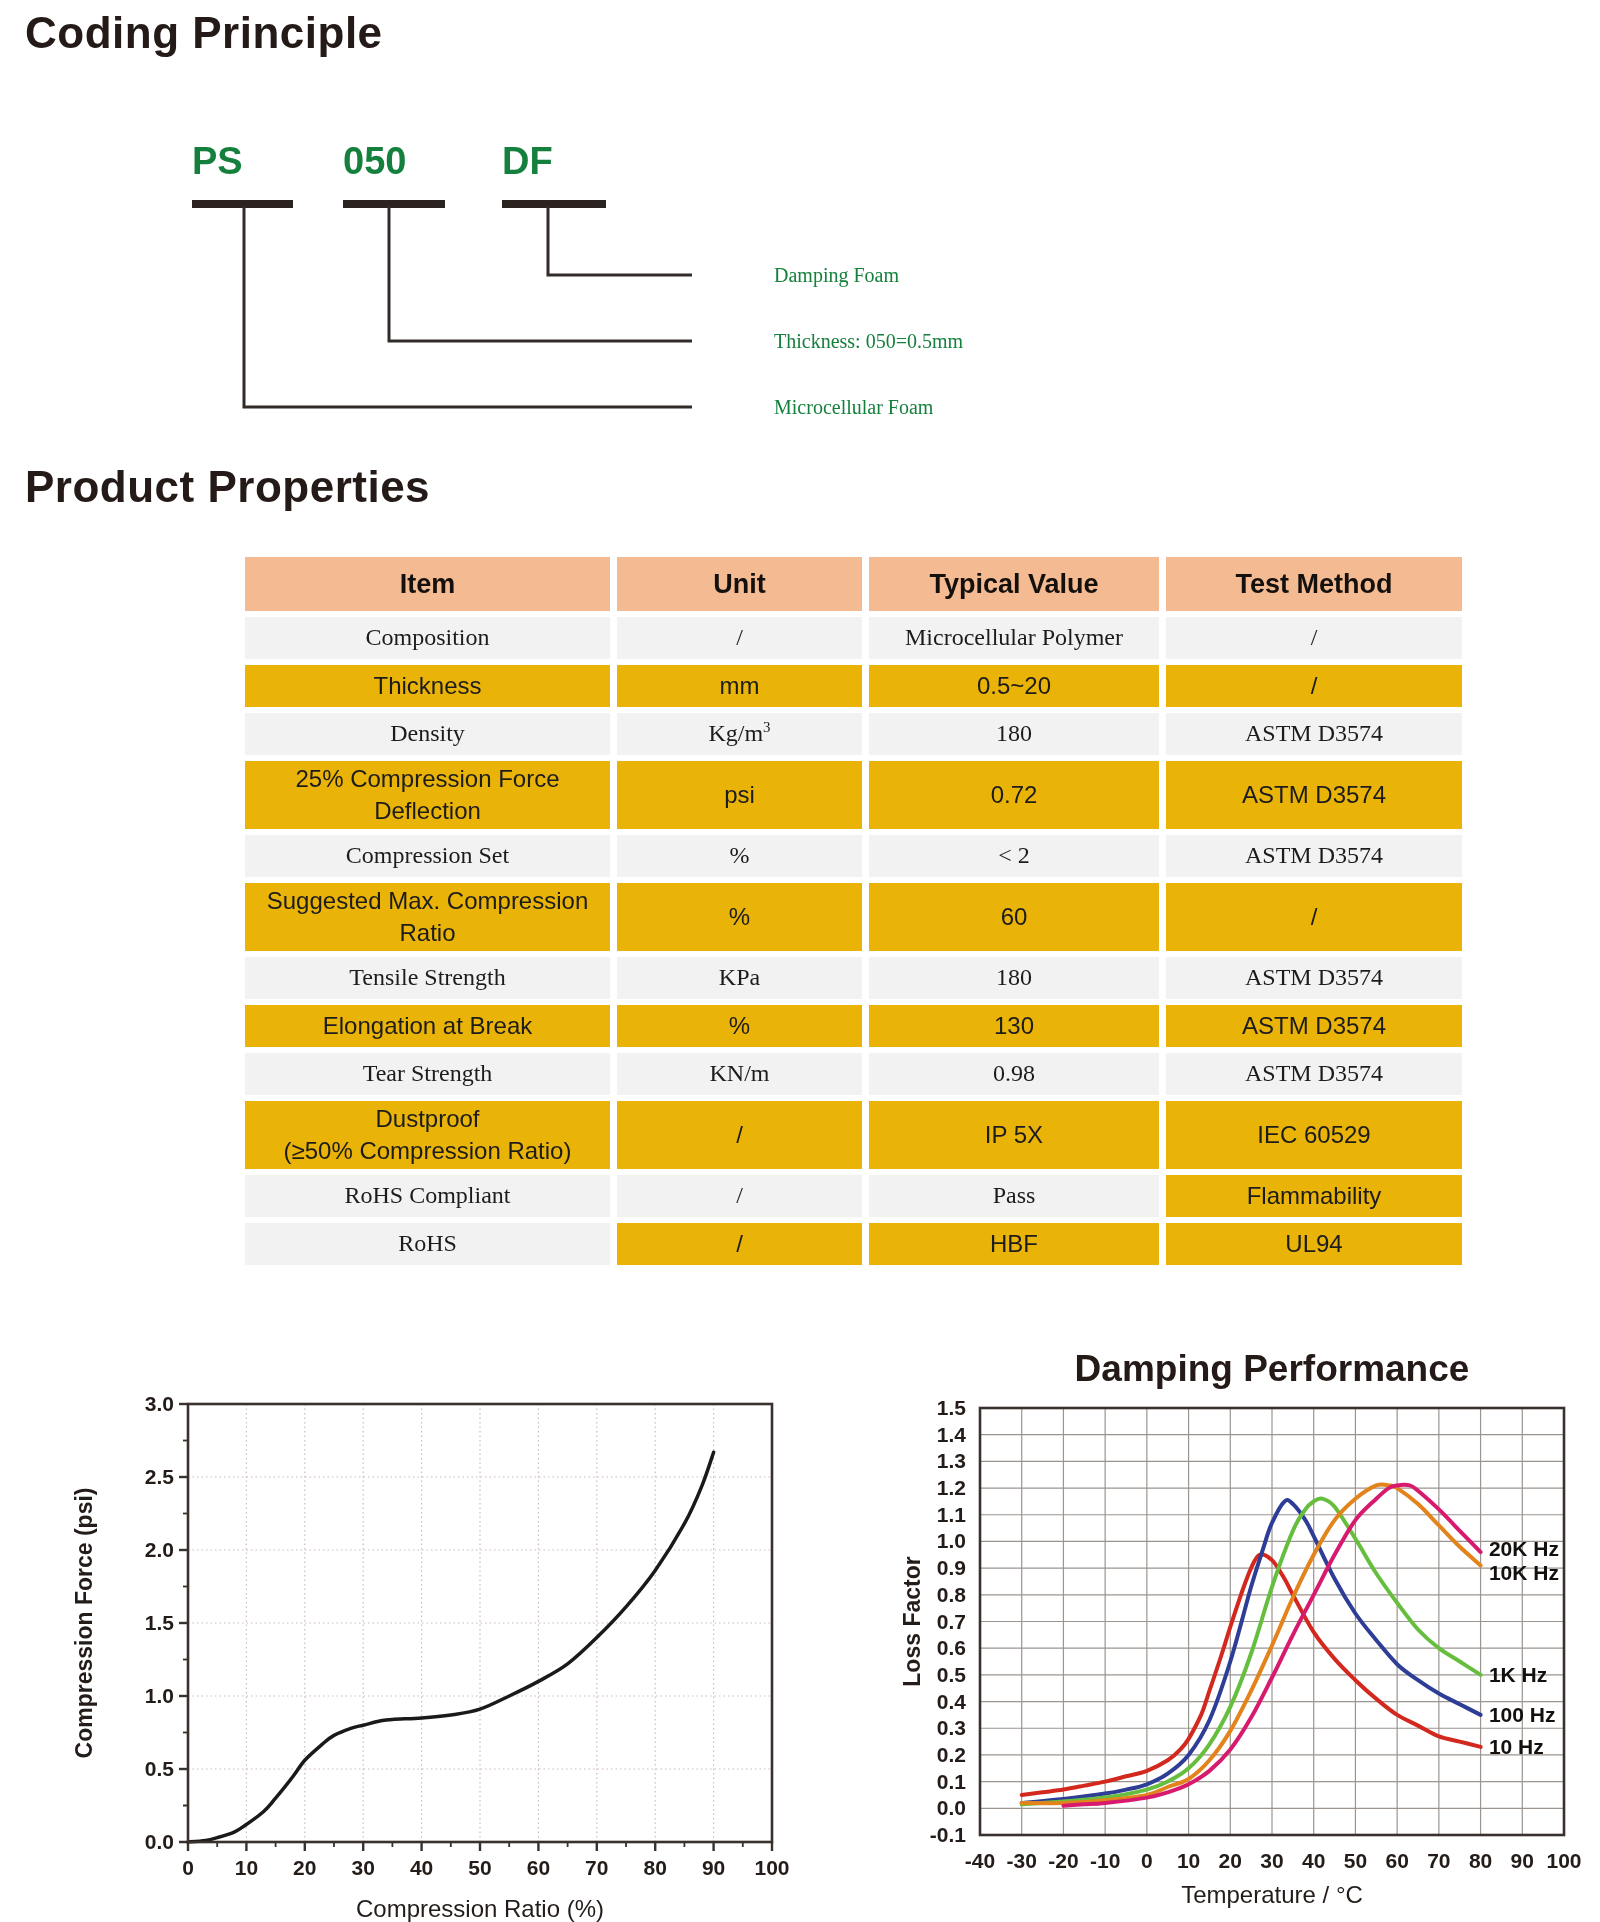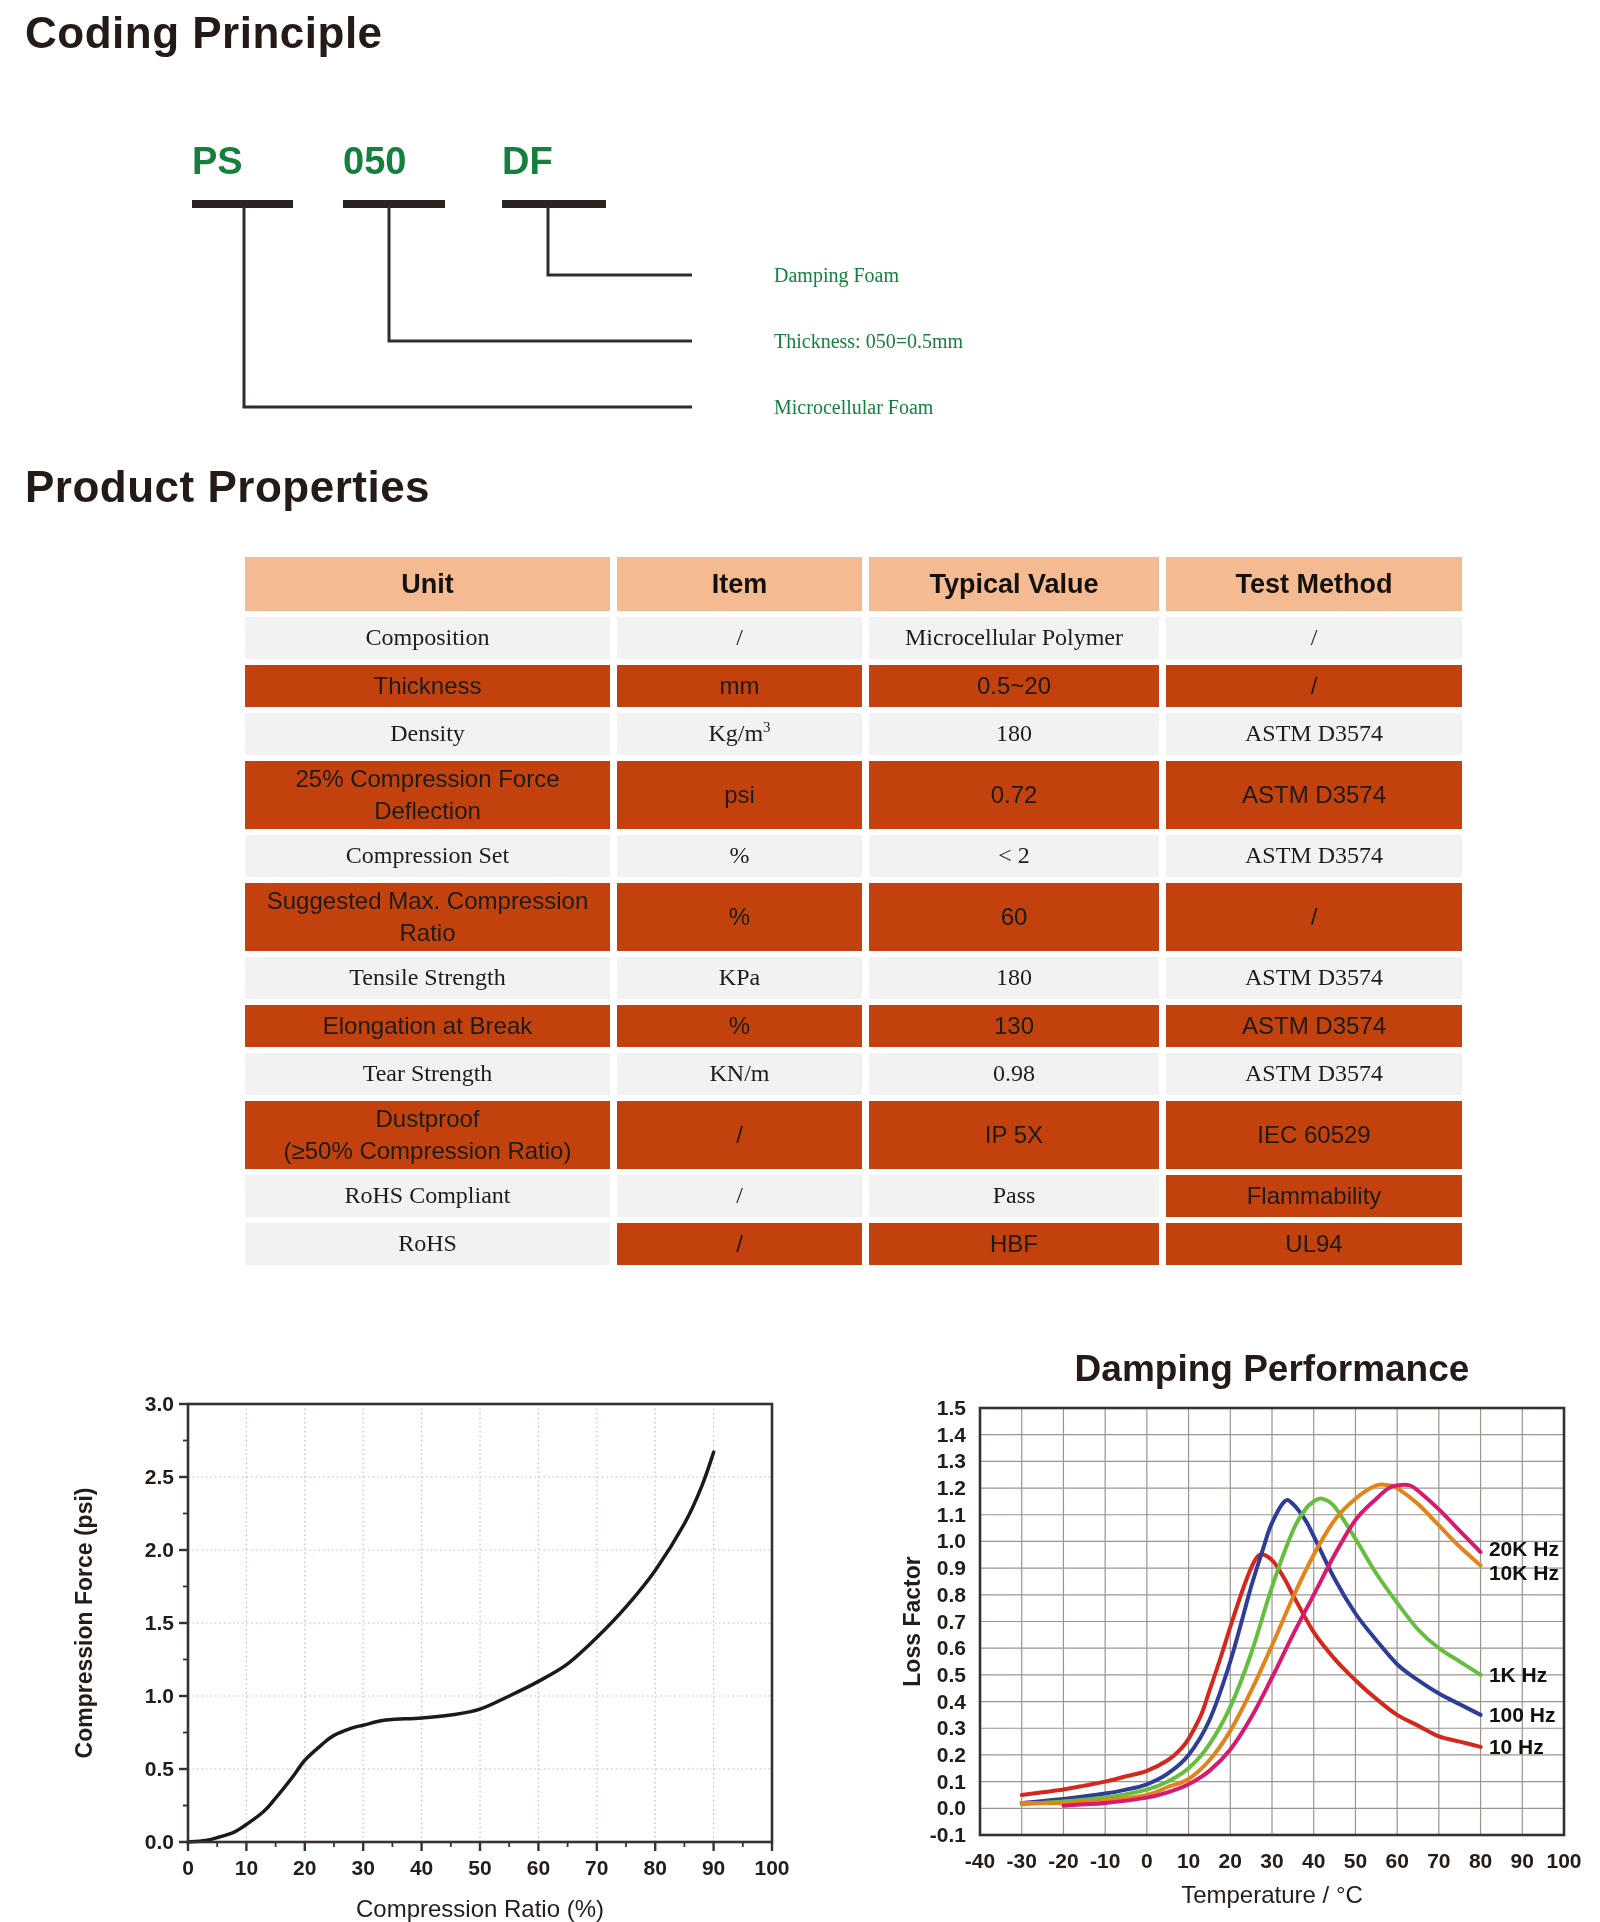--- a/index.html
+++ b/index.html
@@ -15,21 +15,21 @@
   
   #prop-table{position:absolute;left:245px;top:557px;width:1196px;display:grid;
               grid-template-columns:365px 245px 290px 296px;column-gap:7px;row-gap:6px;}
   .th{background:#f4bb92;font-weight:700;font-size:27px;min-height:54px;
       display:flex;align-items:center;justify-content:center;color:#14100e;}
   .td{font-size:24px;display:flex;flex-direction:column;align-items:center;justify-content:center;
       text-align:center;line-height:1.32;color:#1c1c1c;}
   .td.single{min-height:42px;}
   .td.double{min-height:68px;}
   .td.light{background:#f2f2f2;font-family:Liberation Serif, serif;}
-  .td.dark{background:#c2410c;}
+  .td.dark{background:#eab308;}
   sup{font-size:0.62em;}
   
   .chart-title{position:absolute;top:1348px;font-weight:700;font-size:37px;color:#241a17;text-align:center;}
   .chart-svg{position:absolute;}
   text{font-family:"Liberation Sans","DejaVu Sans",sans-serif;}
 </style>
 </head>
 <body>
 
 <div id="page">
@@ -52,22 +52,22 @@
     </svg>
 
     <span class="code-label" style="top:275px;">Damping Foam</span>
     <span class="code-label" style="top:341px;">Thickness: 050=0.5mm</span>
     <span class="code-label" style="top:407px;">Microcellular Foam</span>
   </div>
 
   <div class="h1" style="left:25px;top:462px;">Product Properties</div>
 
   <div id="prop-table">
+      <div class="th">Item</div>
       <div class="th">Unit</div>
-      <div class="th">Item</div>
       <div class="th">Typical Value</div>
       <div class="th">Test Method</div>
       <div class="td light single">
         <div>Composition</div>
       </div>
       <div class="td light single">/</div>
       <div class="td light single">Microcellular Polymer</div>
       <div class="td light single">/</div>
       <div class="td dark single">
         <div>Thickness</div>

